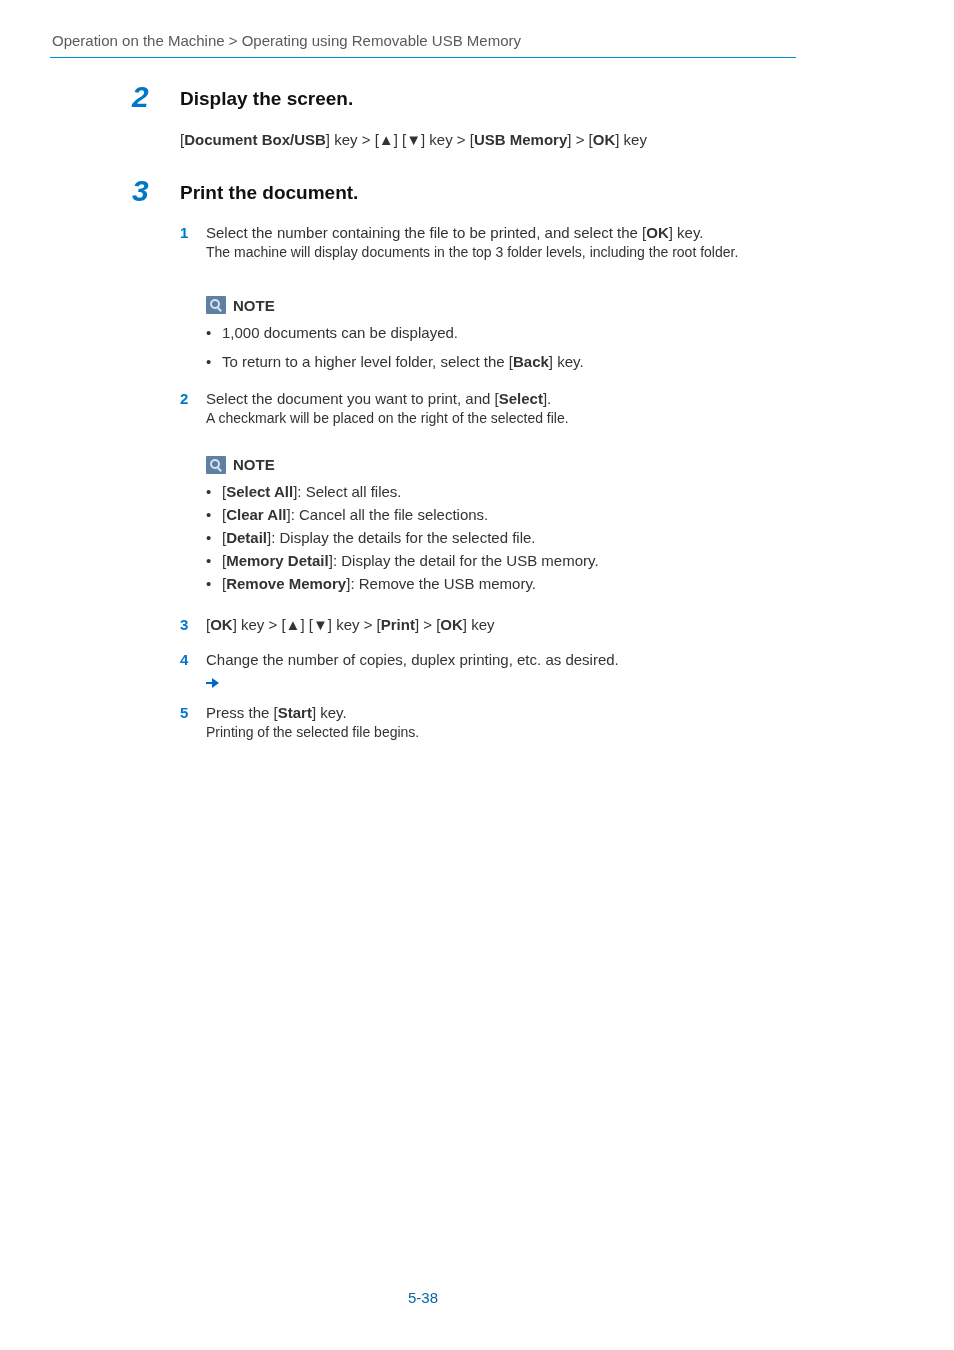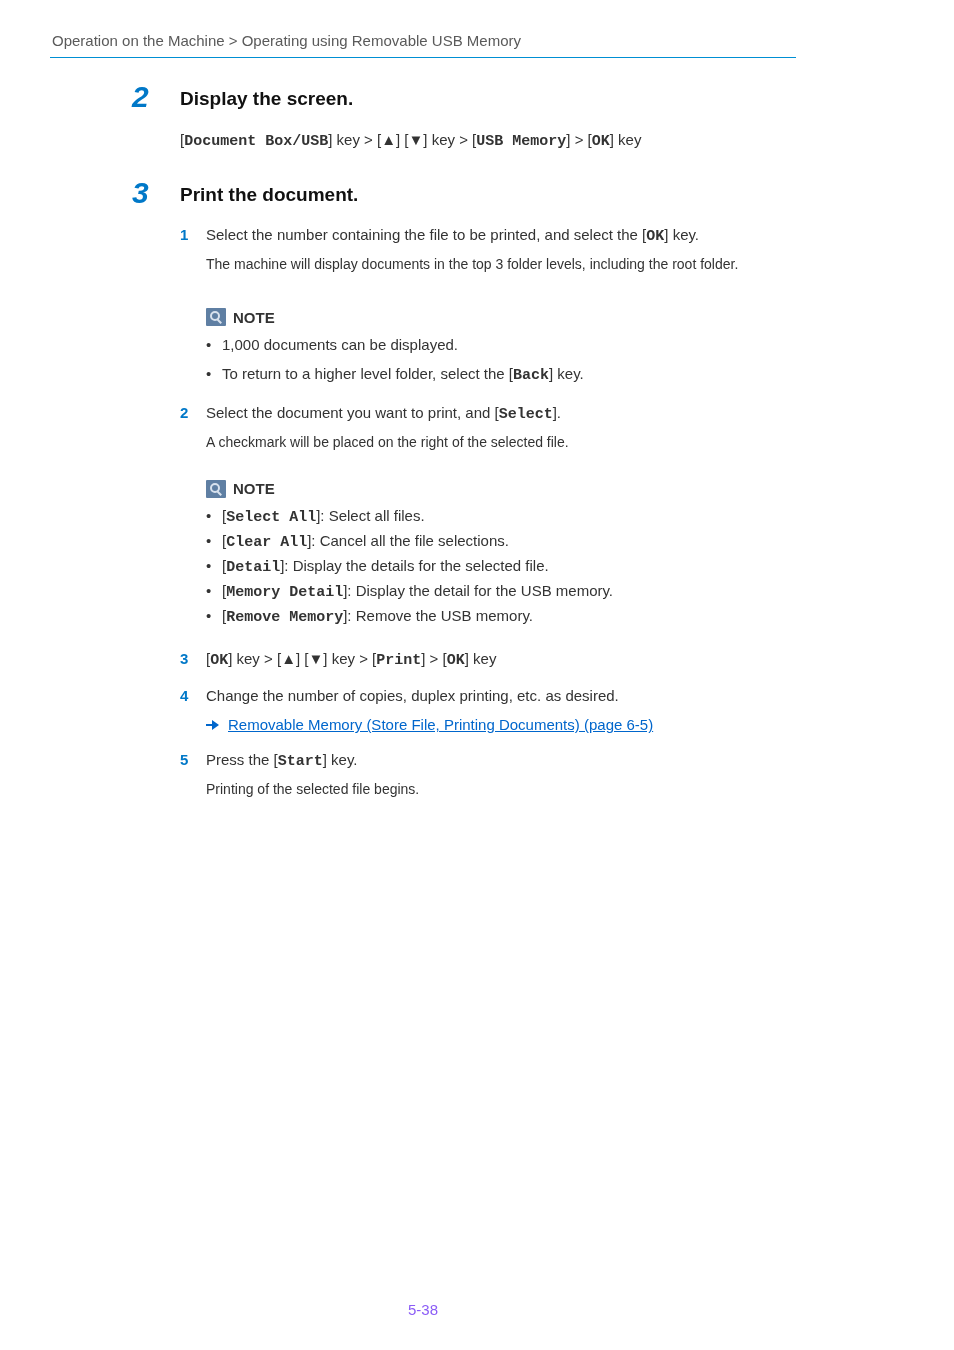--- a/index.html
+++ b/index.html
@@ -71,21 +71,21 @@
     font-weight: bold;
     font-size: 15px;
   }
   .sub-text {
     font-size: 15px;
     color: #333;
   }
   .sub-desc {
     font-size: 14px;
     color: #333;
-    margin-top: 8px;
+    margin-top: 0;
     margin-bottom: 10px;
   }
   .note-box {
     margin: 32px 0 16px 26px;
   }
   .note-header {
     display: flex;
     align-items: center;
     gap: 7px;
     margin-bottom: 6px;
@@ -174,28 +174,28 @@
     border-bottom: 5px solid transparent;
     border-left: 7px solid #0066cc;
   }
   .link-text {
     color: #0066cc;
     text-decoration: underline;
     font-size: 15px;
   }
   .page-num {
     position: absolute;
-    bottom: 30px;
+    bottom: 42px;
     left: 0;
     right: 0;
     text-align: center;
     font-size: 15px;
-    color: #8b5cf6;
-  }
-  b { font-weight: bold; font-family: Liberation Mono, monospace; }
+    color: #0369a1;
+  }
+  b { font-weight: bold; }
 </style>
 </head>
 <body>
 
 <div class="page">
   <div class="breadcrumb">Operation on the Machine &gt; Operating using Removable USB Memory</div>
   <hr class="hr">
 
   <div class="content">
 
@@ -279,21 +279,20 @@
           <span>[</span><b>OK</b><span>] key &gt; [▲] [▼] key &gt; [</span><b>Print</b><span>] &gt; [</span><b>OK</b><span>] key</span>
         </div>
       </div>
 
       <div class="sub" style="margin-top:14px;">
         <div class="sub-num">4</div>
         <div class="sub-text">Change the number of copies, duplex printing, etc. as desired.</div>
       </div>
       <div class="link-line">
         <span class="arrow-icon"></span>
-        <span class="link-text">Removable Memory (Store File, Printing Documents) (page 6-5)</span>
       </div>
 
       <div class="sub">
         <div class="sub-num">5</div>
         <div class="sub-text">
           <span>Press the [</span><b>Start</b><span>] key.</span>
         </div>
         <div class="sub-desc">Printing of the selected file begins.</div>
       </div>
 

